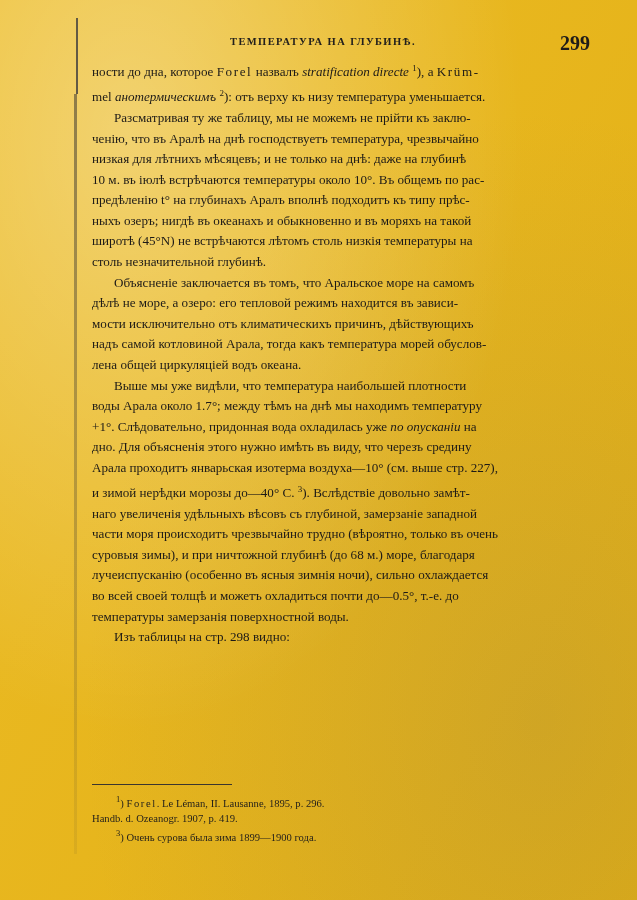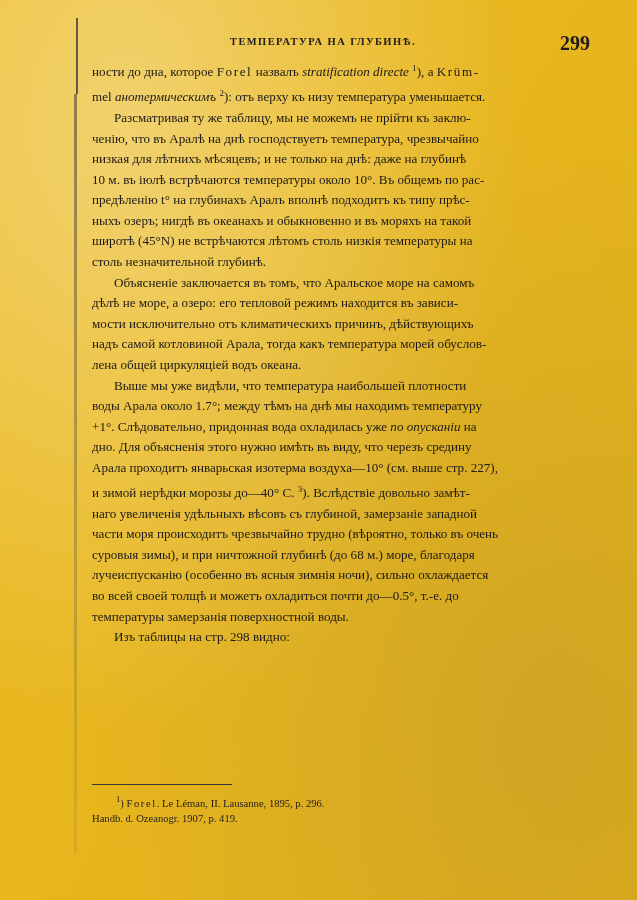--- a/index.html
+++ b/index.html
@@ -154,16 +154,17 @@
         <p>Объясненіе заключается въ томъ, что Аральское море на самомъ<br>дѣлѣ не море, а озеро: его тепловой режимъ находится въ зависи-<br>мости исключительно отъ климатическихъ причинъ, дѣйствующихъ<br>надъ самой котловиной Арала, тогда какъ температура морей обуслов-<br>лена общей циркуляціей водъ океана.</p>
         <p>Выше мы уже видѣли, что температура наибольшей плотности<br>воды Арала около 1.7°; между тѣмъ на днѣ мы находимъ температуру<br>+1°. Слѣдовательно, придонная вода охладилась уже <i>по опусканіи</i> на<br>дно. Для объясненія этого нужно имѣть въ виду, что черезъ средину<br>Арала проходитъ январьская изотерма воздуха—10° (см. выше стр. 227),<br>и зимой нерѣдки морозы до—40° C. <span class="sup">3</span>). Вслѣдствіе довольно замѣт-<br>наго увеличенія удѣльныхъ вѣсовъ съ глубиной, замерзаніе западной<br>части моря происходитъ чрезвычайно трудно (вѣроятно, только въ очень<br>суровыя зимы), и при ничтожной глубинѣ (до 68 м.) море, благодаря<br>лучеиспусканію (особенно въ ясныя зимнія ночи), сильно охлаждается<br>во всей своей толщѣ и можетъ охладиться почти до—0.5°, т.-е. до<br>температуры замерзанія поверхностной воды.</p>
         <p>Изъ таблицы на стр. 298 видно:</p>
       </div>
 
     <div class="rule"></div>
 
     <div class="footnotes" id="footnotes">
         <p><span class="fn-mark">1</span>) <span class="spaced">Forel</span>. Le Léman, II. Lausanne, 1895, p. 296.</p>
         <p class="cont">Handb. d. Ozeanogr. 1907, p. 419.</p>
+        <p><span class="fn-mark">3</span>) Очень сурова была зима 1899—1900 года.</p>
       </div>
 
   </div>
 </div>
 
 </body></html>

